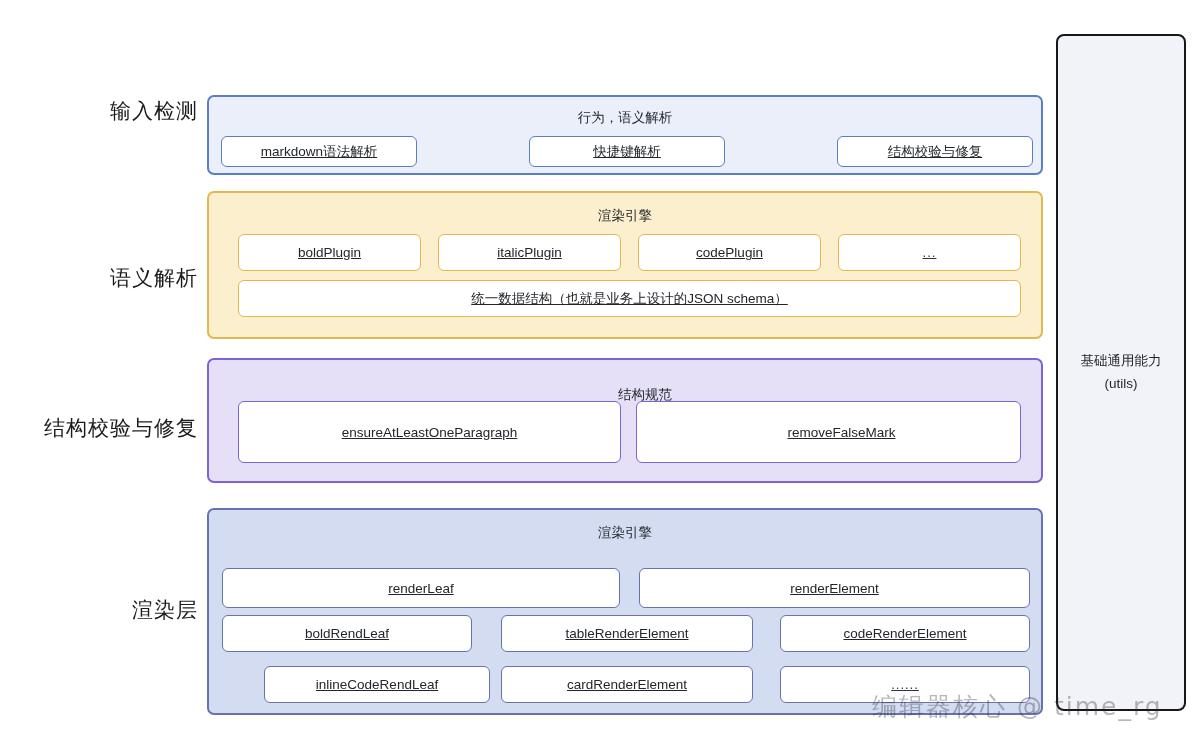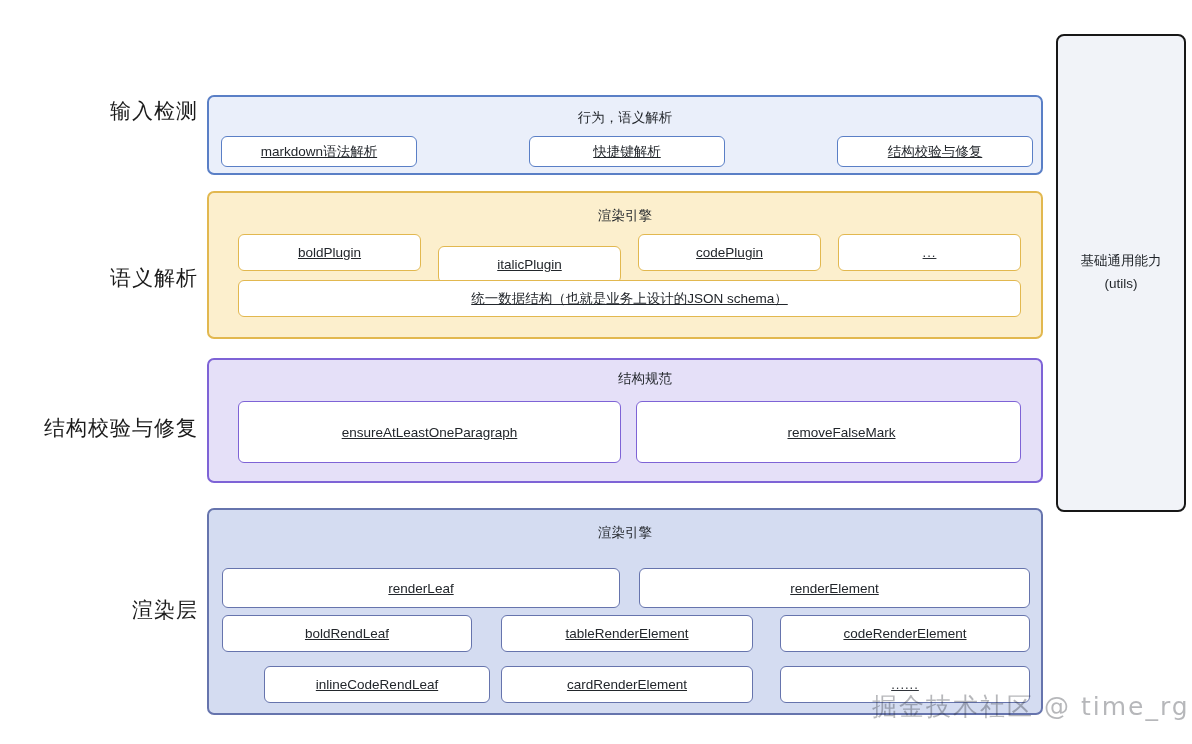--- a/index.html
+++ b/index.html
@@ -115,49 +115,49 @@
 
     <div class="chip c-blue" style="left:12px; top:39px; width:196px; height:31px;">markdown语法解析</div>
     <div class="chip c-blue" style="left:320px; top:39px; width:196px; height:31px;">快捷键解析</div>
     <div class="chip c-blue" style="left:628px; top:39px; width:196px; height:31px;">结构校验与修复</div>
   </div>
 
   <div class="group g-yellow" style="left:207px; top:191px; width:836px; height:148px;">
     <div class="group-title" style="top:14px;">渲染引擎</div>
 
     <div class="chip c-yellow" style="left:29px; top:41px; width:183px; height:37px;">boldPlugin</div>
-    <div class="chip c-yellow" style="left:229px; top:41px; width:183px; height:37px;margin-top:12px;">italicPlugin</div>
+    <div class="chip c-yellow" style="left:229px; top:41px; width:183px; height:37px;">italicPlugin</div>
     <div class="chip c-yellow" style="left:429px; top:41px; width:183px; height:37px;">codePlugin</div>
     <div class="chip c-yellow dots" style="left:629px; top:41px; width:183px; height:37px;">...</div>
 
     <div class="chip c-yellow" style="left:29px; top:87px; width:783px; height:37px;">统一数据结构（也就是业务上设计的JSON schema）</div>
   </div>
 
   <div class="group g-purple" style="left:207px; top:358px; width:836px; height:125px;">
-    <div class="group-title" style="top:10px;padding-left:40px;">结构规范</div>
+    <div class="group-title" style="top:26px;padding-left:40px;">结构规范</div>
 
     <div class="chip c-purple" style="left:29px; top:41px; width:383px; height:62px;">ensureAtLeastOneParagraph</div>
     <div class="chip c-purple" style="left:427px; top:41px; width:385px; height:62px;padding-left:26px;">removeFalseMark</div>
   </div>
 
   <div class="group g-peri" style="left:207px; top:508px; width:836px; height:207px;">
     <div class="group-title" style="top:14px;">渲染引擎</div>
 
     <div class="chip c-peri" style="left:13px; top:58px; width:398px; height:40px;">renderLeaf</div>
     <div class="chip c-peri" style="left:430px; top:58px; width:391px; height:40px;">renderElement</div>
 
     <div class="chip c-peri" style="left:13px; top:105px; width:250px; height:37px;">boldRendLeaf</div>
     <div class="chip c-peri" style="left:571px; top:105px; width:250px; height:37px;">codeRenderElement</div>
     <div class="chip c-peri" style="left:292px; top:105px; width:252px; height:37px;">tableRenderElement</div>
 
     <div class="chip c-peri" style="left:13px; top:156px; width:226px; height:37px;margin-left:42px;">inlineCodeRendLeaf</div>
     <div class="chip c-peri" style="left:292px; top:156px; width:252px; height:37px;">cardRenderElement</div>
     <div class="chip c-peri dots" style="left:571px; top:156px; width:250px; height:37px;">......</div>
   </div>
 
-  <div class="utils" style="left:1056px; top:34px; width:130px; height:478px;">
+  <div class="utils" style="left:1056px; top:34px; width:130px; height:677px;">
     <div class="utils-text">基础通用能力
 (utils)</div>
   </div>
 
-  <div class="watermark" style="left:872px; top:690px;">掘金技术社区 @ time_rg</div>
+  <div class="watermark" style="left:872px; top:690px;">编辑器核心 @ time_rg</div>
 
 </div>
 
 </body></html>

